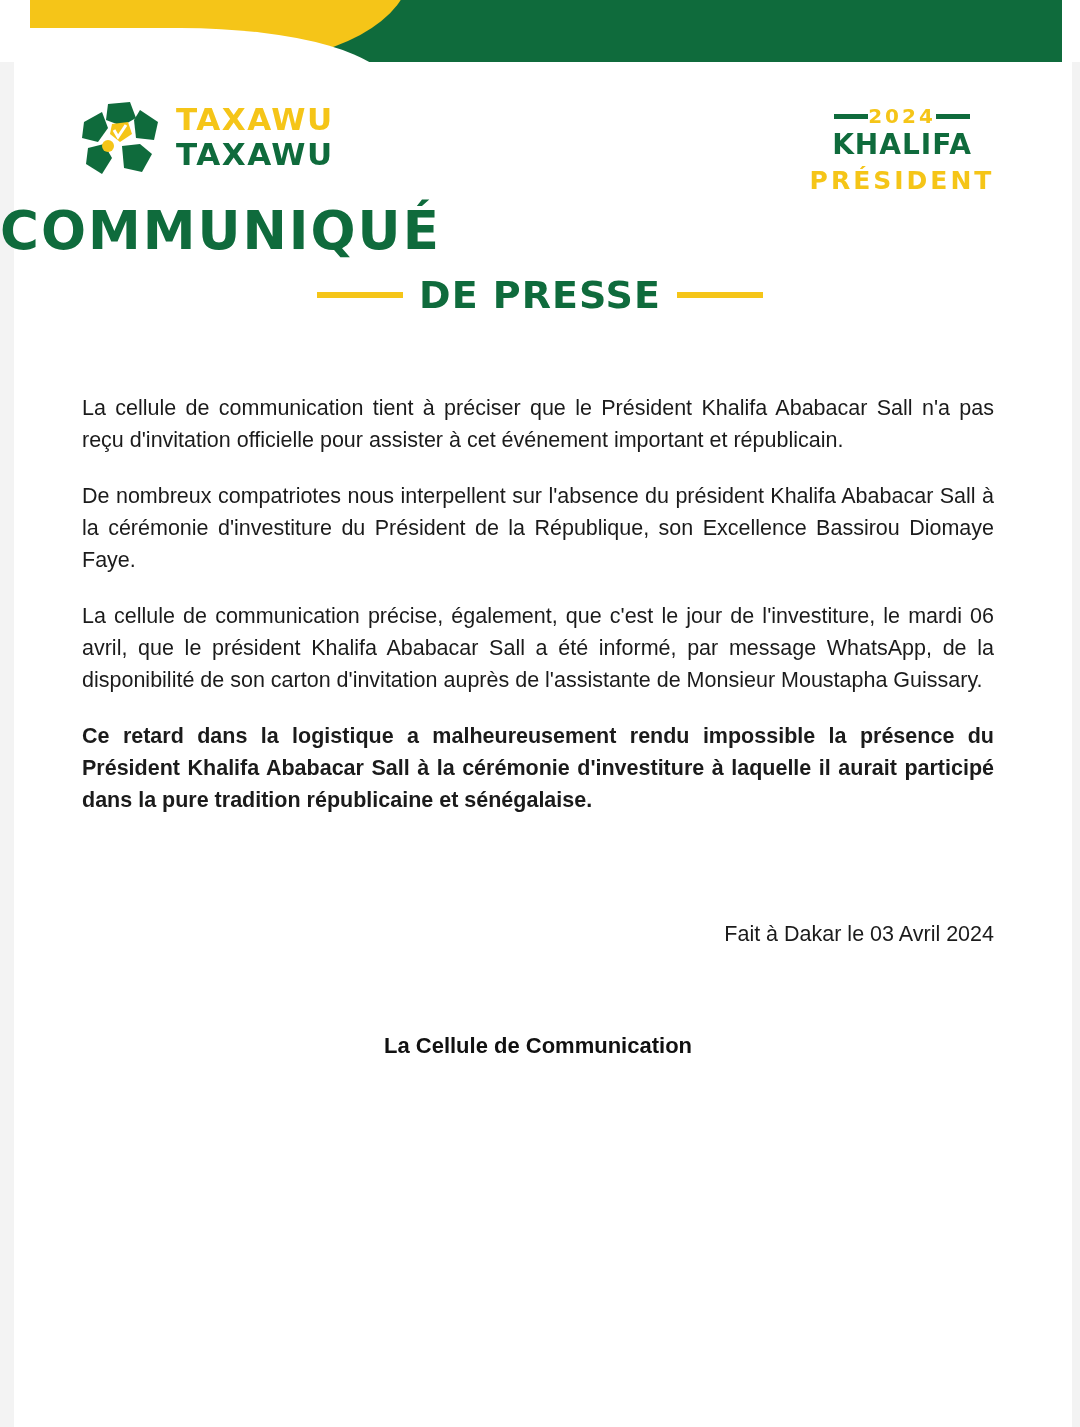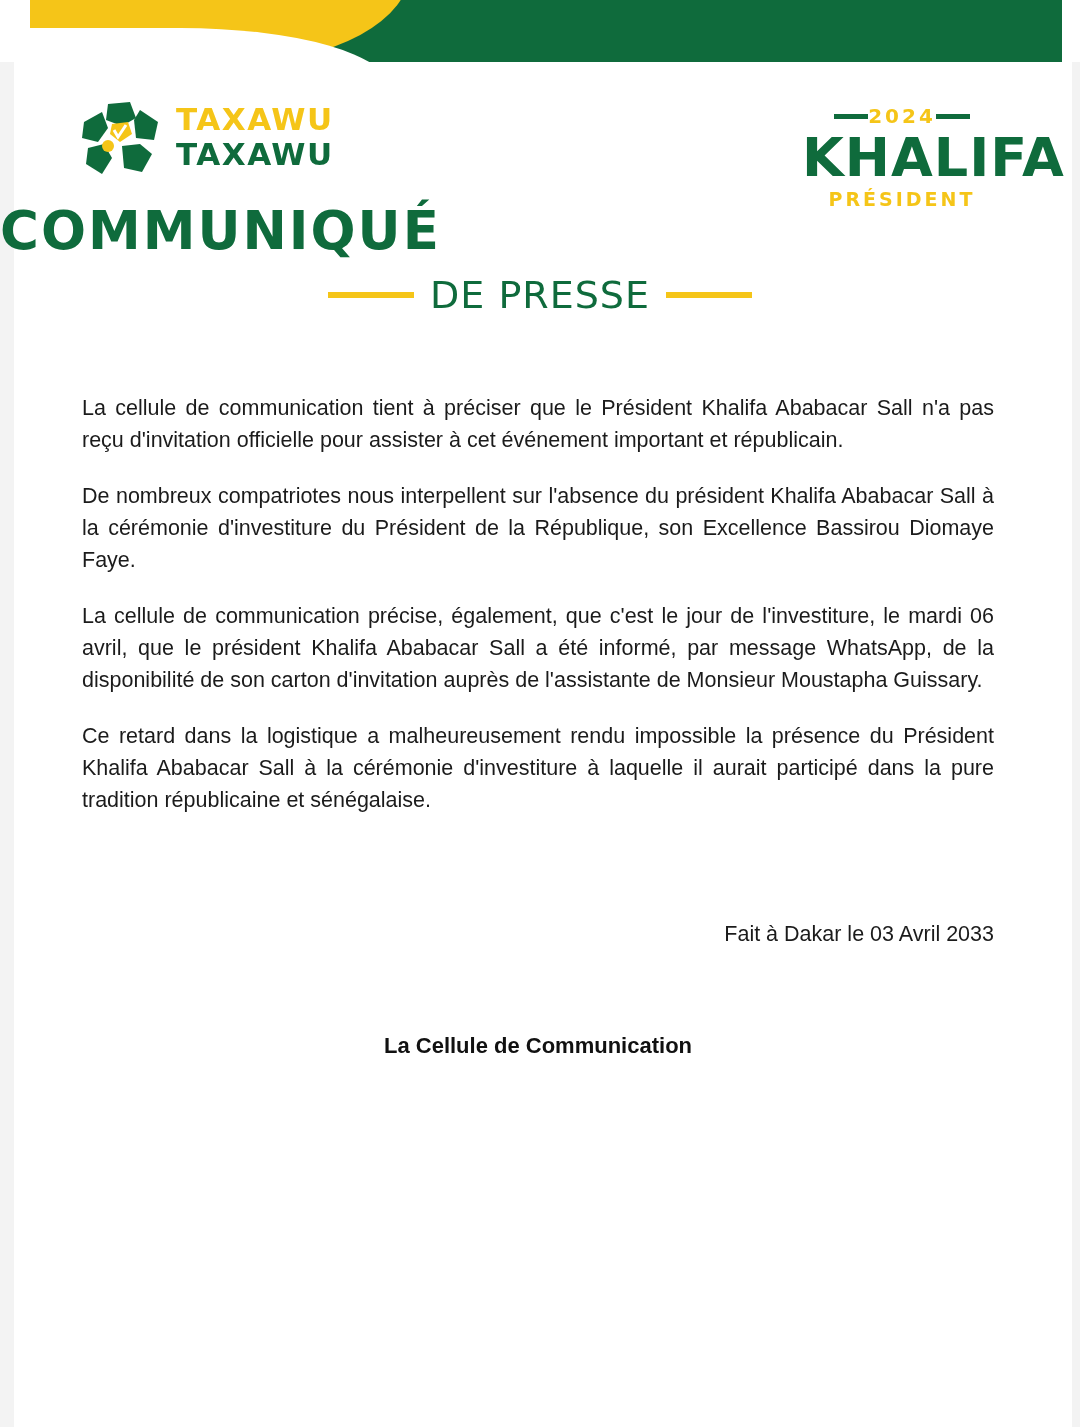--- a/index.html
+++ b/index.html
@@ -139,34 +139,34 @@
     background: #0f6b3c;
   }
   .year-row .yr {
     font-size: 20px;
     font-weight: bold;
     letter-spacing: 3px;
     color: #f5c518;
     font-family: "DejaVu Sans", sans-serif;
   }
   .khalifa {
-    font-size: 54px;
+    font-size: 28px;
     font-weight: bold;
     letter-spacing: 1px;
     color: #0f6b3c;
     line-height: 1.05;
     font-family: "DejaVu Sans", sans-serif;
   }
   .president-sub {
-    font-size: 19px;
+    font-size: 25px;
     font-weight: bold;
     letter-spacing: 3px;
     color: #f5c518;
     font-family: "DejaVu Sans", sans-serif;
-    margin-top: 1px;
+    margin-top: 7px;
   }
 
   
   .title-block {
     position: absolute;
     top: 200px;
     left: 0;
     width: 1080px;
     text-align: left;
   }
@@ -185,42 +185,42 @@
     margin-top: 12px;
   }
   .title-sub-row .rule {
     display: block;
     width: 86px;
     height: 6px;
     background: #f5c518;
   }
   .title-sub {
     font-size: 38px;
-    font-weight: normal;
+    font-weight: bold;
     letter-spacing: 1px;
     color: #0f6b3c;
     font-family: "DejaVu Sans", sans-serif;
   }
 
   
   .body-copy {
     position: absolute;
     top: 392px;
     left: 82px;
     width: 912px;
   }
   .para {
     font-size: 21.5px;
     line-height: 32px;
     color: #1b1b1b;
     text-align: justify;
     margin: 0 0 24px 0;
     font-family: "Liberation Sans", sans-serif;
   }
-  .para:last-child { margin-bottom: 12px; }
+  .para:last-child { margin-bottom: 12px; font-weight: bold; }
 
   .signoff-date {
     position: absolute;
     top: 922px;
     left: 82px;
     width: 912px;
     text-align: right;
     font-size: 21.5px;
     color: #1b1b1b;
   }
@@ -311,16 +311,16 @@
     </div>
   </div>
 
   <div class="body-copy">
     <p class="para">La cellule de communication tient à préciser que le Président Khalifa Ababacar Sall n'a pas reçu d'invitation officielle pour assister à cet événement important et républicain.</p>
     <p class="para">De nombreux compatriotes nous interpellent sur l'absence du président Khalifa Ababacar Sall à la cérémonie d'investiture du Président de la République, son Excellence Bassirou Diomaye Faye.</p>
     <p class="para">La cellule de communication précise, également, que c'est le jour de l'investiture, le mardi 06 avril, que le président Khalifa Ababacar Sall a été informé, par message WhatsApp, de la disponibilité de son carton d'invitation auprès de l'assistante de Monsieur Moustapha Guissary.</p>
     <p class="para">Ce retard dans la logistique a malheureusement rendu impossible la présence du Président Khalifa Ababacar Sall à la cérémonie d'investiture à laquelle il aurait participé dans la pure tradition républicaine et sénégalaise.</p>
   </div>
 
-  <div class="signoff-date">Fait à Dakar le 03 Avril 2033</div>
+  <div class="signoff-date">Fait à Dakar le 03 Avril 2024</div>
   <div class="signoff-name">La Cellule de Communication</div>
 
 </div>
 
 </body></html>

